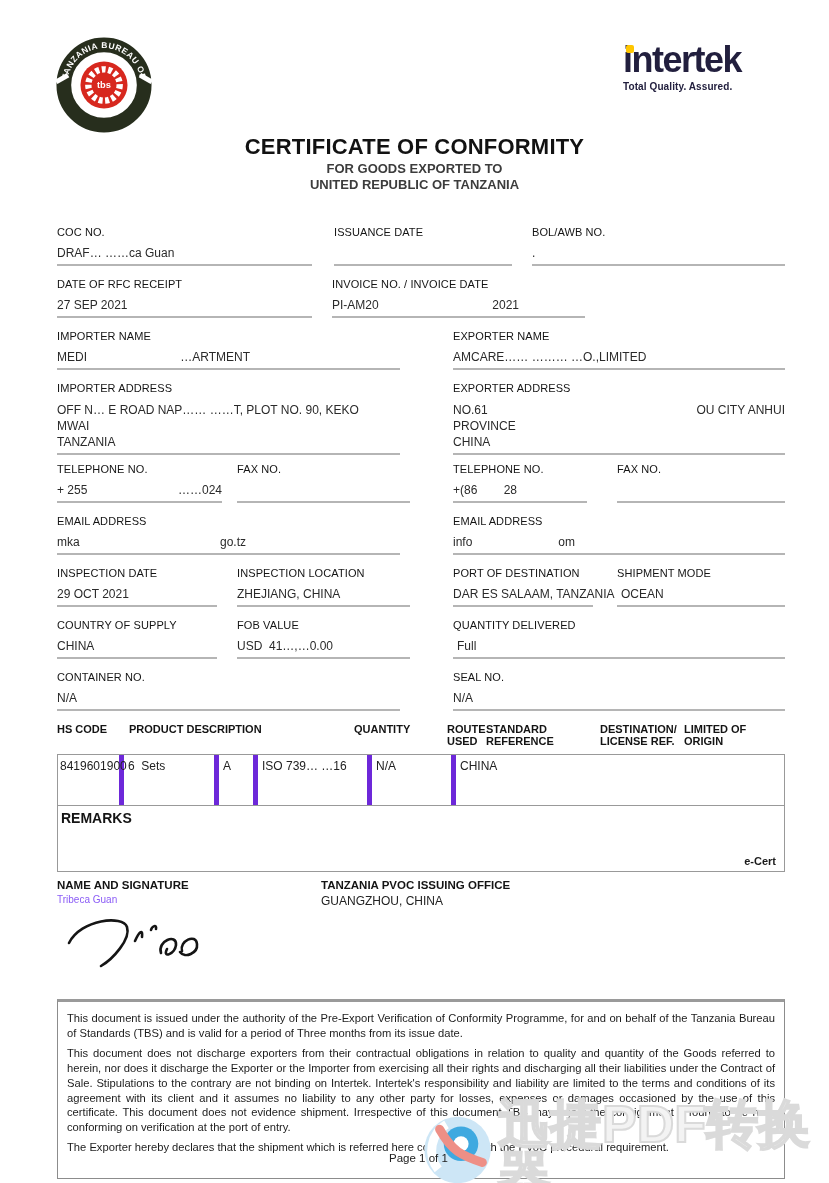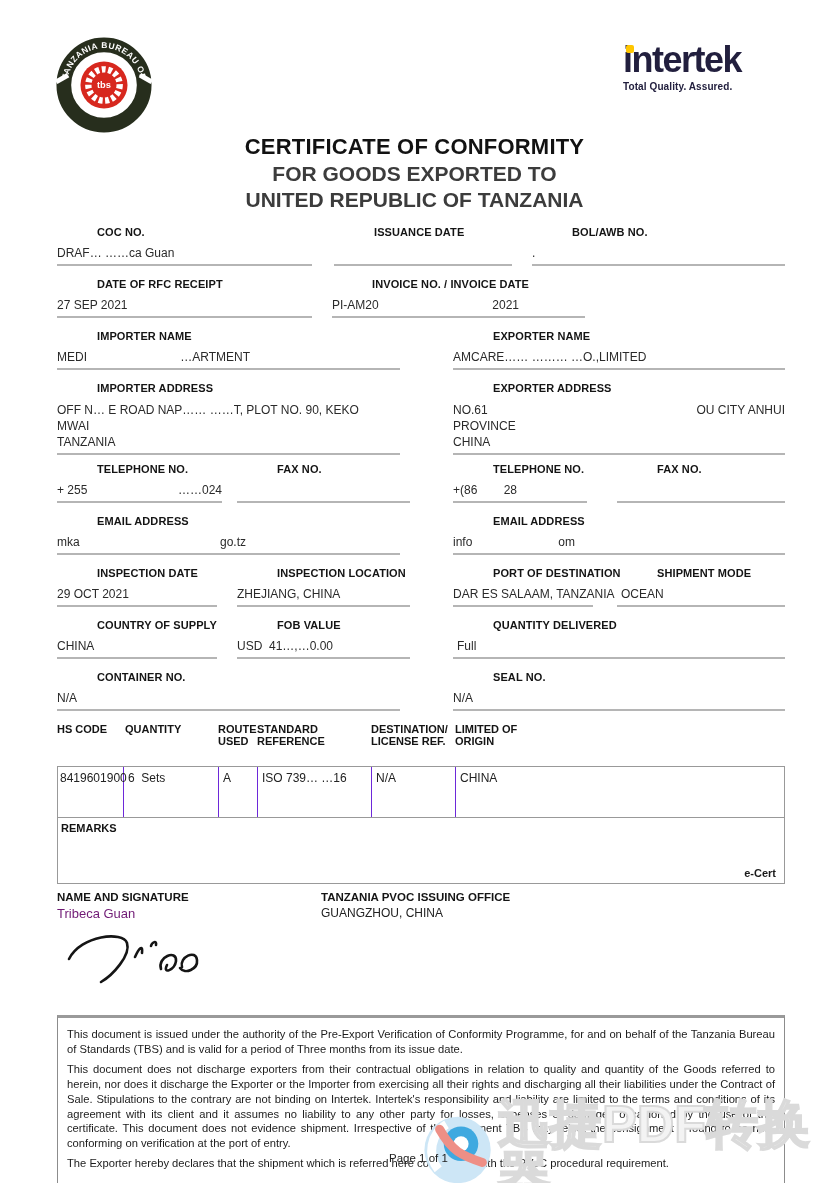--- a/index.html
+++ b/index.html
@@ -8,50 +8,50 @@
   
   .tbs-logo{position:absolute;left:55px;top:36px;width:98px;height:98px;}
   .intertek{position:absolute;left:623px;top:42px;}
   .intertek-brand{position:relative;font-size:36px;font-weight:bold;letter-spacing:-1.5px;
                   color:#221f3e;line-height:1;}
   .intertek-dot{position:absolute;left:3px;top:3px;width:8px;height:8px;background:#ffc600;
                 border-radius:2px;z-index:2;}
   .intertek-tagline{font-size:10px;font-weight:bold;color:#23203f;margin-top:3px;letter-spacing:0.1px;}
   .title-block{position:absolute;left:0;top:133px;width:829px;text-align:center;line-height:1.25;}
   .title-main{font-size:22px;font-weight:bold;color:#121212;letter-spacing:0.2px;}
-  .title-sub{font-size:21px;font-weight:bold;color:#3c3c3c;}
+  .title-sub{font-size:13px;font-weight:bold;color:#3c3c3c;}
   
   .form{position:absolute;left:57px;top:226px;width:728px;}
   .frow{display:flex;margin-bottom:12px;}
   .field{display:flex;flex-direction:column;}
-  .label{font-size:11px;font-weight:bold;color:#141414;line-height:13px;margin-bottom:7px;
-         letter-spacing:0.1px;white-space:nowrap;margin-left:40px;}
+  .label{font-size:11px;font-weight:normal;color:#141414;line-height:13px;margin-bottom:7px;
+         letter-spacing:0.1px;white-space:nowrap;}
   .val{font-size:12px;color:#2a2a2a;line-height:15px;min-height:15px;padding-bottom:3px;
        border-bottom:2px solid #b5b5b5;}
   .val.multiline{line-height:16px;}
   .split{display:flex;justify-content:space-between;}
   .addr-line{display:flex;justify-content:space-between;}
   
   .goods-head{display:flex;font-size:11px;font-weight:bold;color:#141414;line-height:12px;
-              margin-bottom:19px;}
+              margin-bottom:7px;}
   .goods-head .hcell{padding-right:4px;box-sizing:border-box;}
   .goods-row{display:flex;border:1px solid #999;box-sizing:border-box;min-height:52px;}
-  .gcell{box-sizing:border-box;border-right:1px solid #6d28d9;padding:3px 4px;font-size:12px;
+  .gcell{box-sizing:border-box;border-right:5px solid #6d28d9;padding:3px 4px;font-size:12px;
          line-height:16px;color:#222;}
   .gcell:last-child{border-right:none;}
   
   .remarks-box{position:relative;border:1px solid #999;border-top:none;height:66px;
                box-sizing:border-box;}
-  .remarks-label{font-size:11px;font-weight:bold;color:#141414;padding:4px 0 0 3px;}
+  .remarks-label{font-size:14px;font-weight:bold;color:#141414;padding:4px 0 0 3px;}
   .ecert{position:absolute;right:8px;bottom:4px;font-size:11px;font-weight:bold;color:#1a1a1a;}
   
   .sig-section{display:flex;margin-top:7px;}
   .sig-left{width:264px;}
   .sig-label{font-size:11.5px;font-weight:bold;color:#141414;margin-bottom:3px;}
-  .sig-name{font-size:13px;color:#701a75;}
+  .sig-name{font-size:10px;color:#8b5cf6;}
   .sig-scribble{margin:8px 0 0 6px;}
   .sig-office-value{font-size:12px;color:#222;margin-top:3px;}
   
   .legal-box{margin-top:24px;border:1px solid #8c8c8c;border-top:3px solid #9a9a9a;
              padding:4px 9px 18px 9px;font-size:11.2px;line-height:14.9px;color:#1c1c1c;
              text-align:justify;}
   .legal-box p{margin:5px 0;}
   .website-line{margin-top:9px;font-size:11.5px;color:#1c1c1c;}
   
   .watermark{position:absolute;left:423px;top:1098px;display:flex;align-items:center;z-index:5;}
@@ -250,20 +250,21 @@
         <div class="val">N/A</div>
       </div>
       <div class="field" style="width:332px;margin-left:53px">
         <div class="label">SEAL NO.</div>
         <div class="val">N/A</div>
       </div>
     </div>
 
     <div class="goods-head">
       <div class="hcell" style="width:66px">HS CODE</div>
+      <div class="hcell" style="width:229px;padding-left:6px">PRODUCT DESCRIPTION</div>
       <div class="hcell" style="width:95px;padding-left:2px">QUANTITY</div>
       <div class="hcell" style="width:39px">ROUTE USED</div>
       <div class="hcell" style="width:114px">STANDARD REFERENCE</div>
       <div class="hcell" style="width:84px">DESTINATION/ LICENSE REF.</div>
       <div class="hcell" style="width:101px">LIMITED OF ORIGIN</div>
     </div>
     <div class="goods-row">
       <div class="gcell" style="width:66px;padding-left:2px">8419601900</div>
       <div class="gcell" style="width:95px">6&nbsp; Sets</div>
       <div class="gcell" style="width:39px">A</div>

